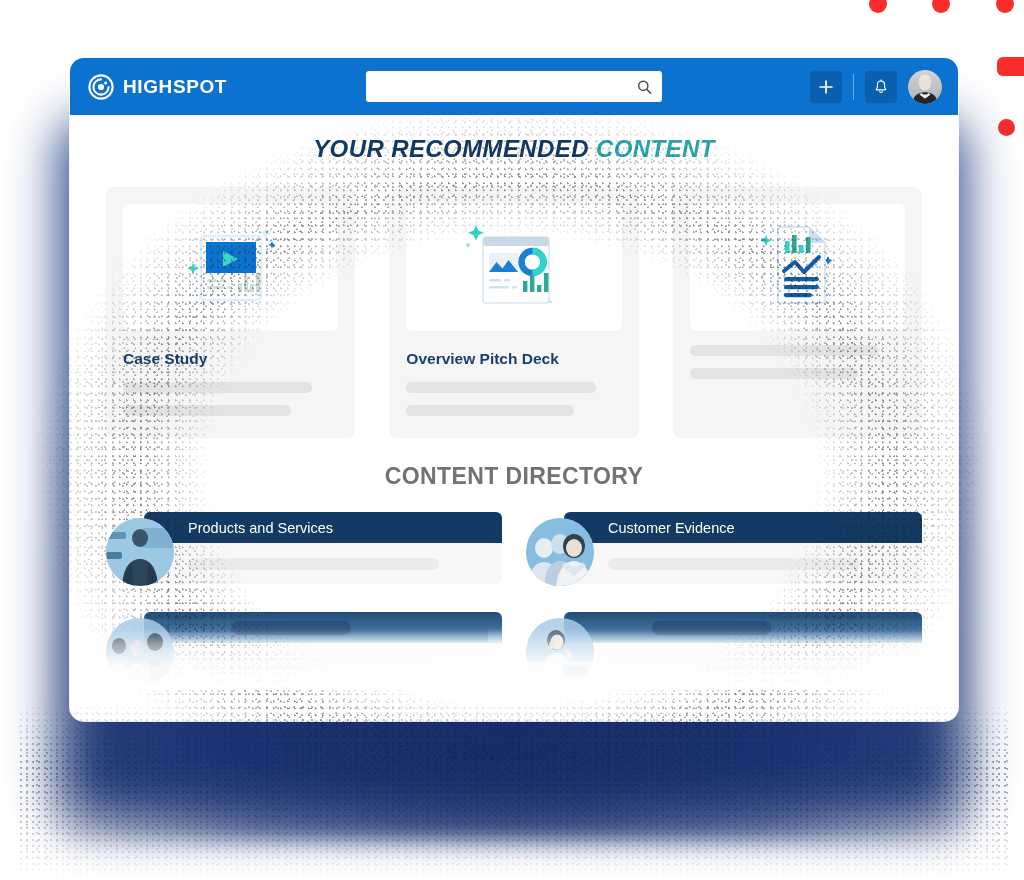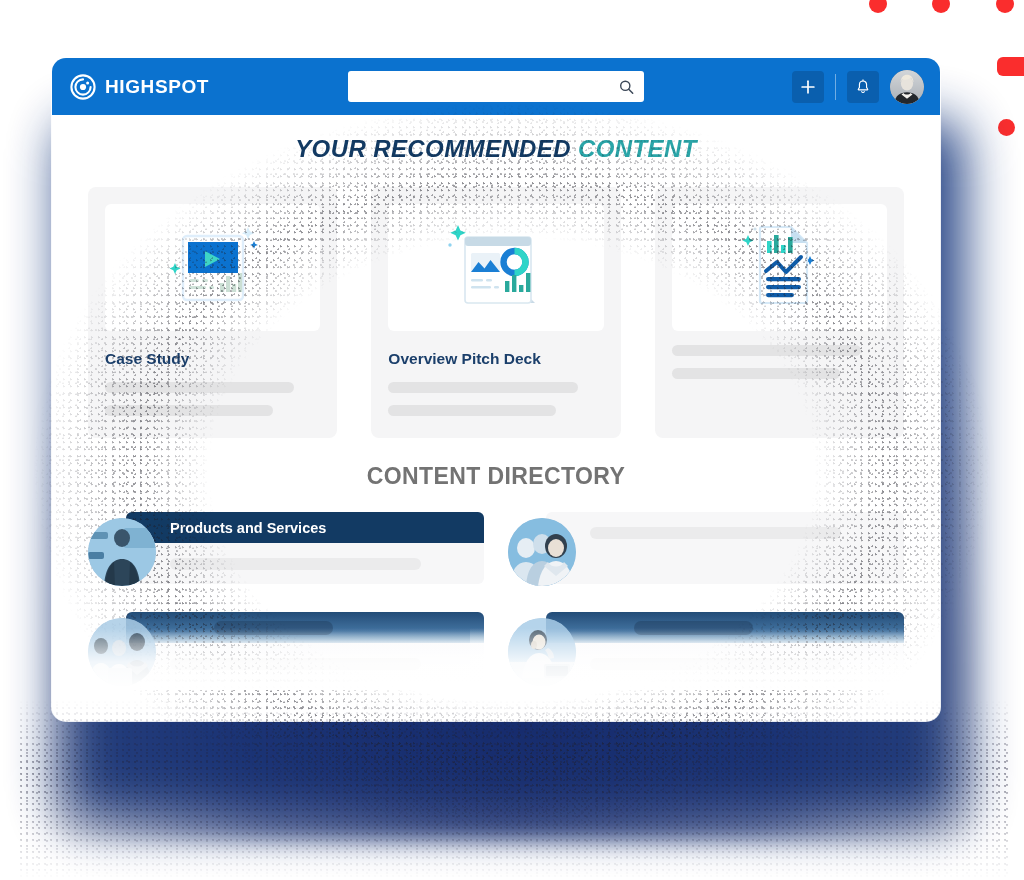--- a/index.html
+++ b/index.html
@@ -80,21 +80,21 @@
       radial-gradient(circle at 20% 30%, rgba(35,35,60,.95) 0 .9px, transparent 1.3px),
       radial-gradient(circle at 70% 60%, rgba(35,35,60,.85) 0 .8px, transparent 1.2px);
     background-size: 6px 6px, 10px 8px;
     -webkit-mask-image: linear-gradient(to bottom, rgba(0,0,0,0) 0%, rgba(0,0,0,.9) 38%, rgba(0,0,0,.55) 70%, rgba(0,0,0,0) 100%);
     mask-image: linear-gradient(to bottom, rgba(0,0,0,0) 0%, rgba(0,0,0,.9) 38%, rgba(0,0,0,.55) 70%, rgba(0,0,0,0) 100%);
   }
 
   
   .window {
     position: absolute;
-    left: 52px;
+    left: 70px;
     top: 58px;
     width: 888px;
     height: 663px;
     border-radius: 14px;
     background: #ffffff;
     overflow: hidden;
     box-shadow: 0 0 0 1px rgba(255,255,255,.9);
   }
 
   
@@ -245,21 +245,21 @@
   .dir-head {
     height: 31px;
     background: #123a63;
     display: flex;
     align-items: center;
     padding-left: 44px;
   }
   .dir-head-label {
     color: #ffffff;
     font-size: 14.5px;
-    font-weight: 700;
+    font-weight: 400;
   }
   .dir-head-ph {
     margin-left: 44px;
     width: 38%;
     height: 14px;
     border-radius: 7px;
     background: rgba(18,40,70,.34);
   }
   .dir-body-ph {
     margin: 15px 0 0 44px;
@@ -500,20 +500,23 @@
                 <ellipse cx="34" cy="26" rx="9" ry="10" fill="#cfdfeb"></ellipse>
                 <path d="M18 68c1-16 7-25 16-25s15 9 16 25z" fill="#b9cfe0"></path>
                 <ellipse cx="48" cy="28" rx="11" ry="12" fill="#31404e"></ellipse>
                 <ellipse cx="48" cy="30" rx="8" ry="9" fill="#e9e0d6"></ellipse>
                 <path d="M30 68c2-16 9-25 18-25s16 9 18 25z" fill="#f0f3f6"></path>
                 <path d="M40 44c3 6 13 6 16 0l4 4-12 10-12-10z" fill="#dfe7ee"></path>
               </g>
             </svg>
           </div>
           <div class="dir-card">
+            <div class="dir-head">
+              <span class="dir-head-label">Customer Evidence</span>
+            </div>
             <div class="dir-body-ph"></div>
           </div>
         </div>
 
         <div class="dir-row faded">
           <div class="dir-avatar">
             <svg viewBox="0 0 68 68" width="68" height="68">
               <defs>
                   <clipPath id="dc3">
                     <circle cx="34" cy="34" r="34"></circle>

